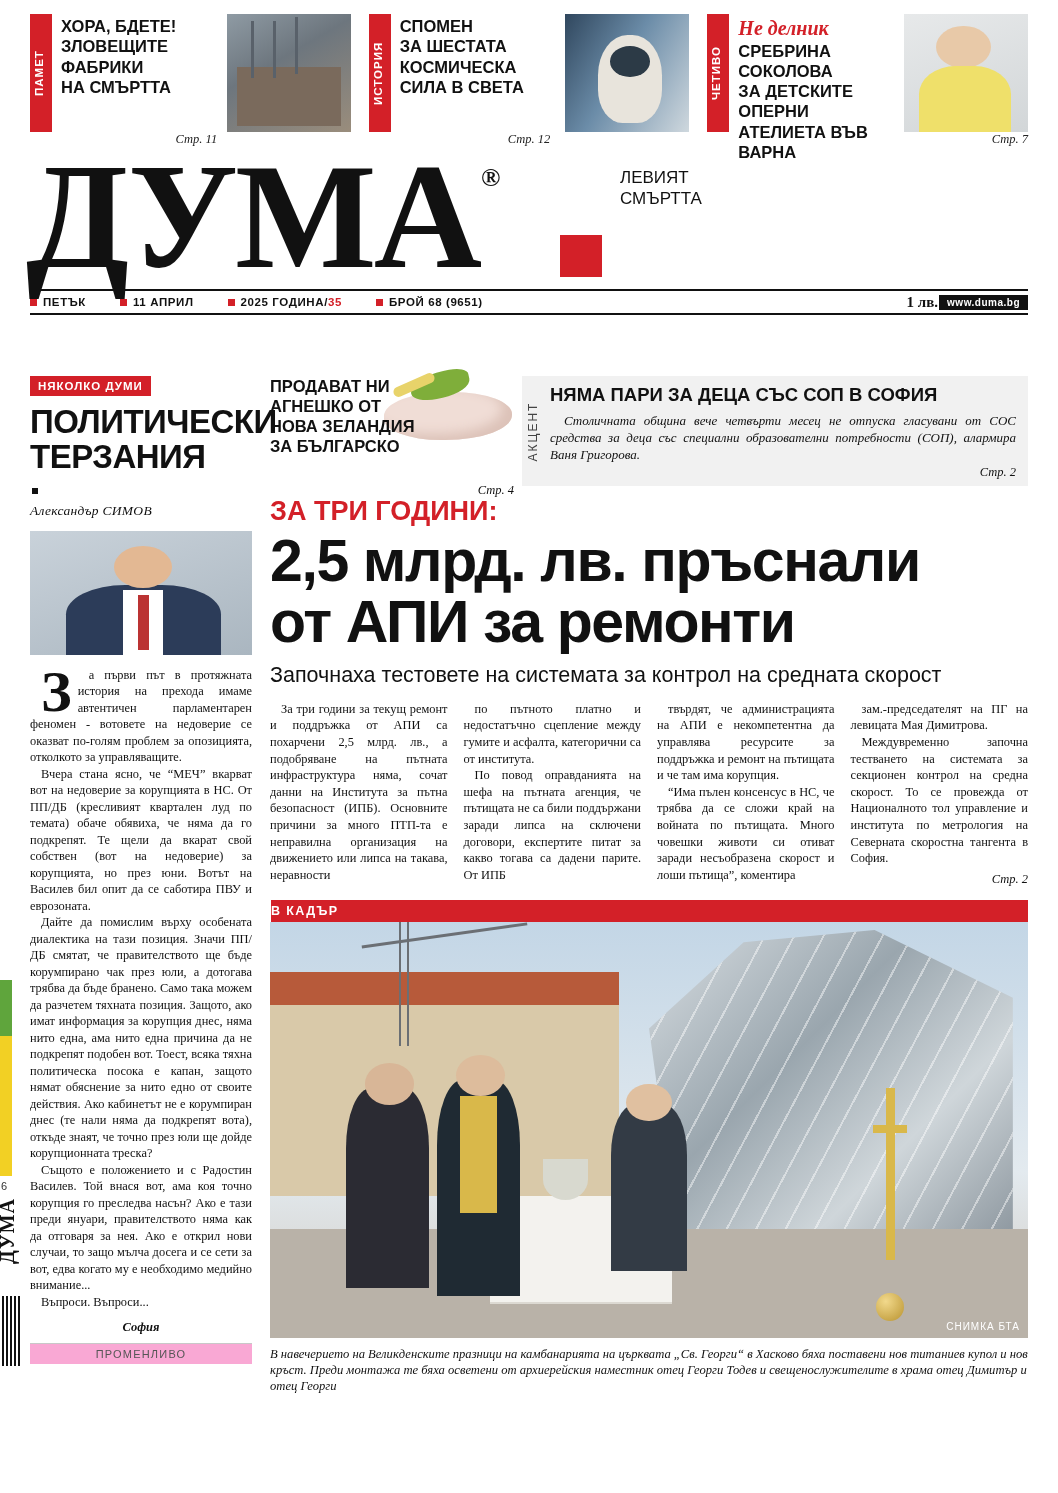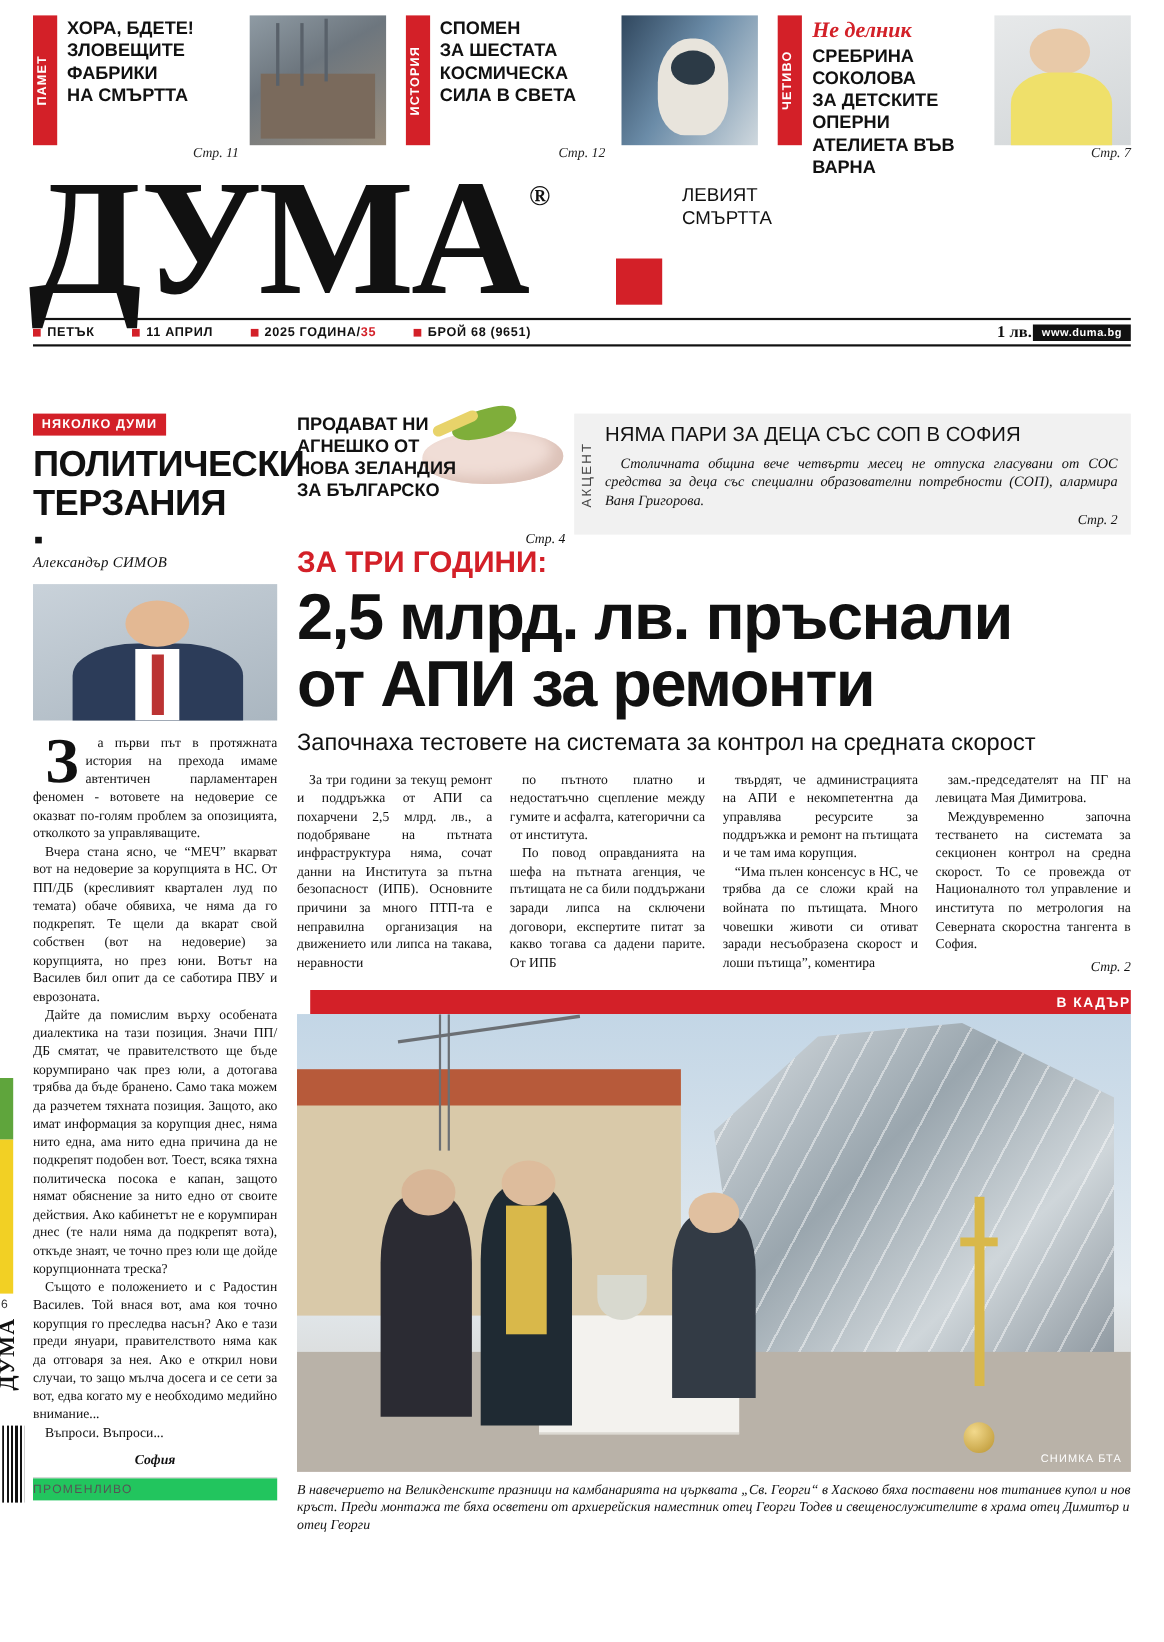--- a/index.html
+++ b/index.html
@@ -259,21 +259,22 @@
     font-style:italic;
     font-size:12.5px;
     margin-top:10px;
   }
 
   .weather {
     margin-top:8px;
     border-top:1px solid #c8c8c8;
   }
   .weather-label {
-    background:#22c55e;
+    background:#f9a8d4;
+    text-align:center;
     font-family:"Liberation Sans", sans-serif;
     font-size:11px;
     letter-spacing:1.2px;
     color:#555;
     padding:4px 0;
   }
   .weather-row {
     display:flex;align-items:center;justify-content:space-between;
     padding:10px 4px 0 4px;
   }
@@ -332,21 +333,21 @@
     letter-spacing:2px;
     color:#444;
     text-align:center;
     padding:8px 4px;
     width:26px;flex:0 0 26px;
     text-transform:uppercase;
   }
   .accent-main { flex:1; padding:8px 12px 6px 2px; }
   .accent-title {
     font-family:"Liberation Sans", sans-serif;
-    font-weight:normal;
+    font-weight:bold;
     font-size:18.5px;
     text-transform:uppercase;
     margin-bottom:6px;
   }
   .accent-body {
     font-style:italic;
     font-size:13px;
     line-height:1.32;
     text-align:justify;
     text-indent:14px;
@@ -382,27 +383,27 @@
     font-size:12.4px;
     line-height:1.34;
     text-align:justify;
   }
   .lead-cols .c { flex:1; }
   .lead-cols p { margin:0; text-indent:11px; }
   .lead-ref { text-align:right; font-style:italic; font-size:12.5px; margin-top:4px;}
 
   .inframe-bar {
     background:#d32028;color:#fff;
-    text-align:right;
+    text-align:left;
     font-family:"Liberation Sans", sans-serif;
     font-weight:bold;
     font-size:12.5px;
     letter-spacing:1.4px;
     padding:4px 0;
-    margin:12px 0 0 12px;
+    margin:12px 0 0 1px;
     text-transform:uppercase;
   }
   .photo {
     position:relative;
     width:100%;
     height:416px;
     overflow:hidden;
     background:linear-gradient(180deg,#bfd3e2 0%,#d8e2ea 52%,#b9b3ac 100%);
   }
   .ph-sky{position:absolute;inset:0;background:linear-gradient(180deg,#c3d6e6,#e3eaef 60%,#cfc9c1);}

